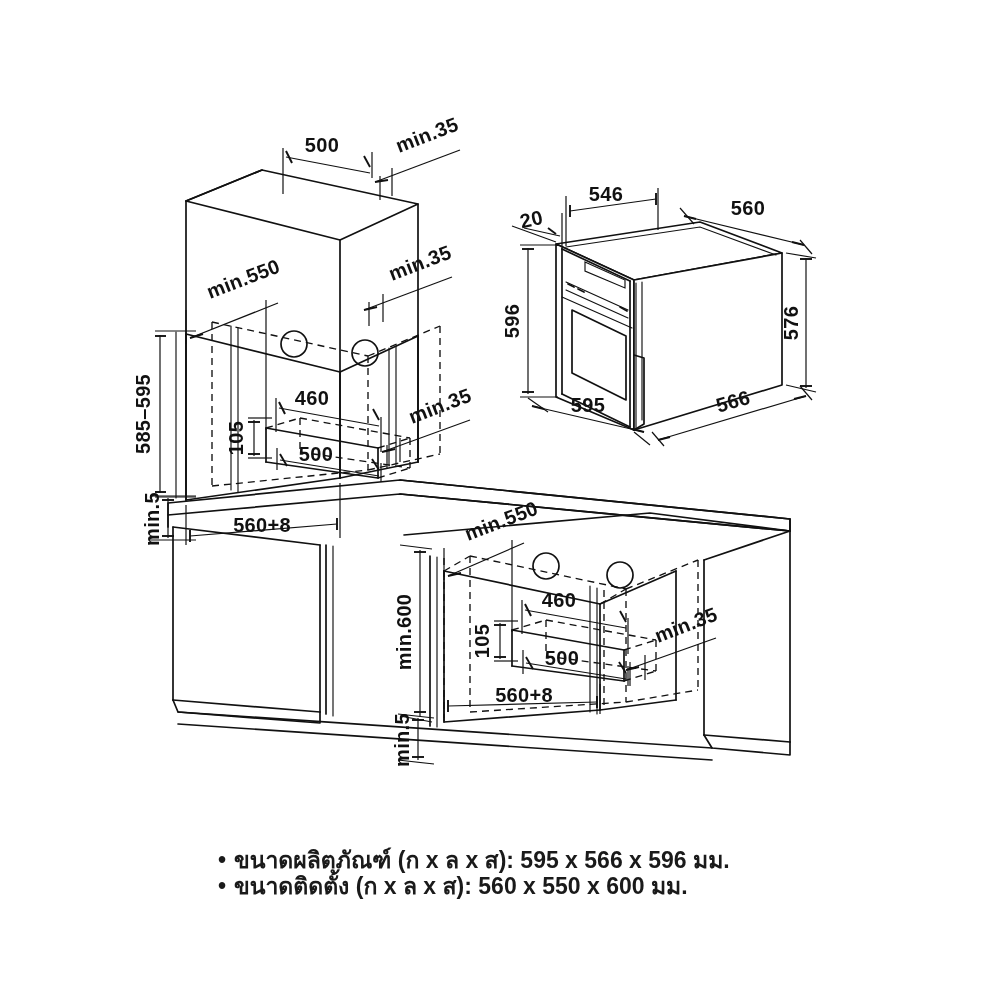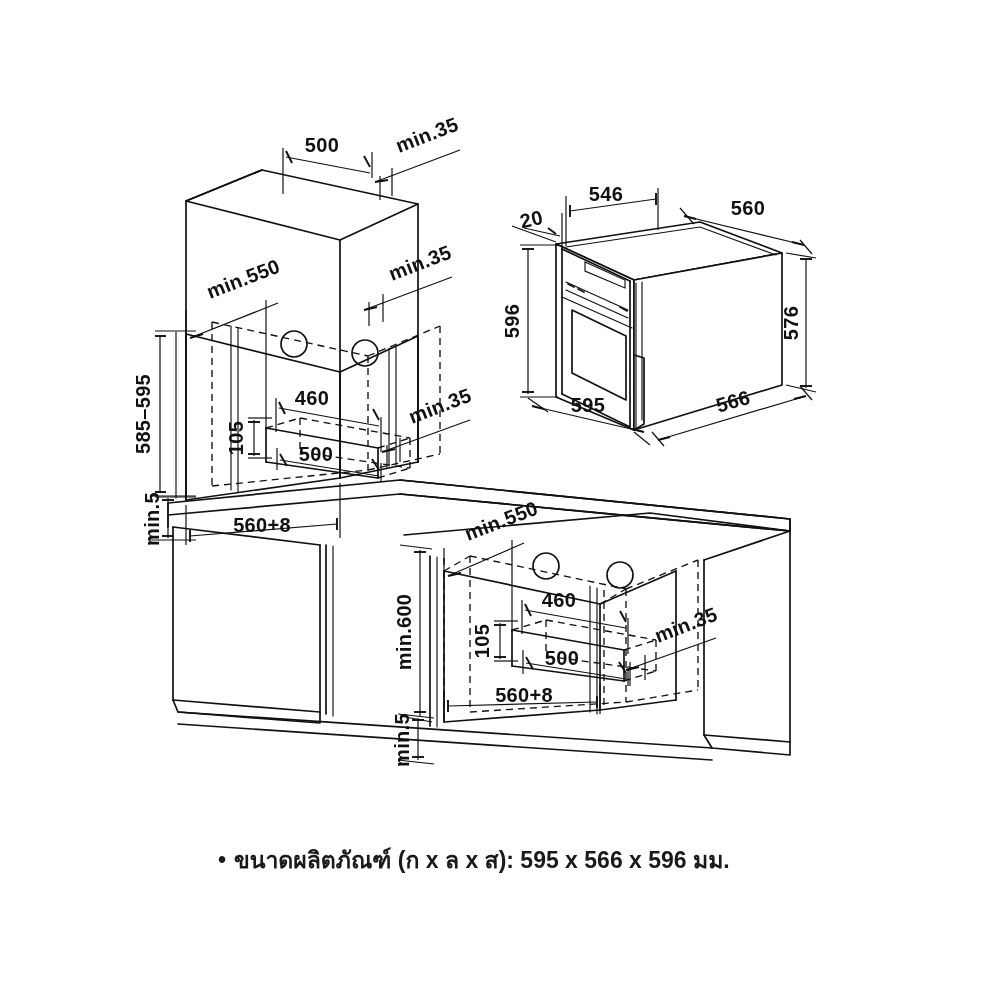--- a/index.html
+++ b/index.html
@@ -404,14 +404,19 @@
       <text class="dimlbl" x="409" y="740" text-anchor="middle" transform="rotate(-90 409 740)">min.5</text>
     </g>
   </g>
 </svg>
 
 <div class="capt" style="top:818px;margin-top:24px;">
   <span class="row">
     <span class="bullet">•</span><span>ขนาดผลิตภัณฑ์ (ก x ล x ส): 595 x 566 x 596  มม.</span>
   </span>
 </div>
-
+<div class="capt" style="top:868px;">
+  <span class="row">
+    <span class="bullet">•</span><span>ขนาดติดตั้ง (ก x ล x ส): 560 x 550 x 600  มม.</span>
+  </span>
 </div>
 
+</div>
+
 </body></html>

